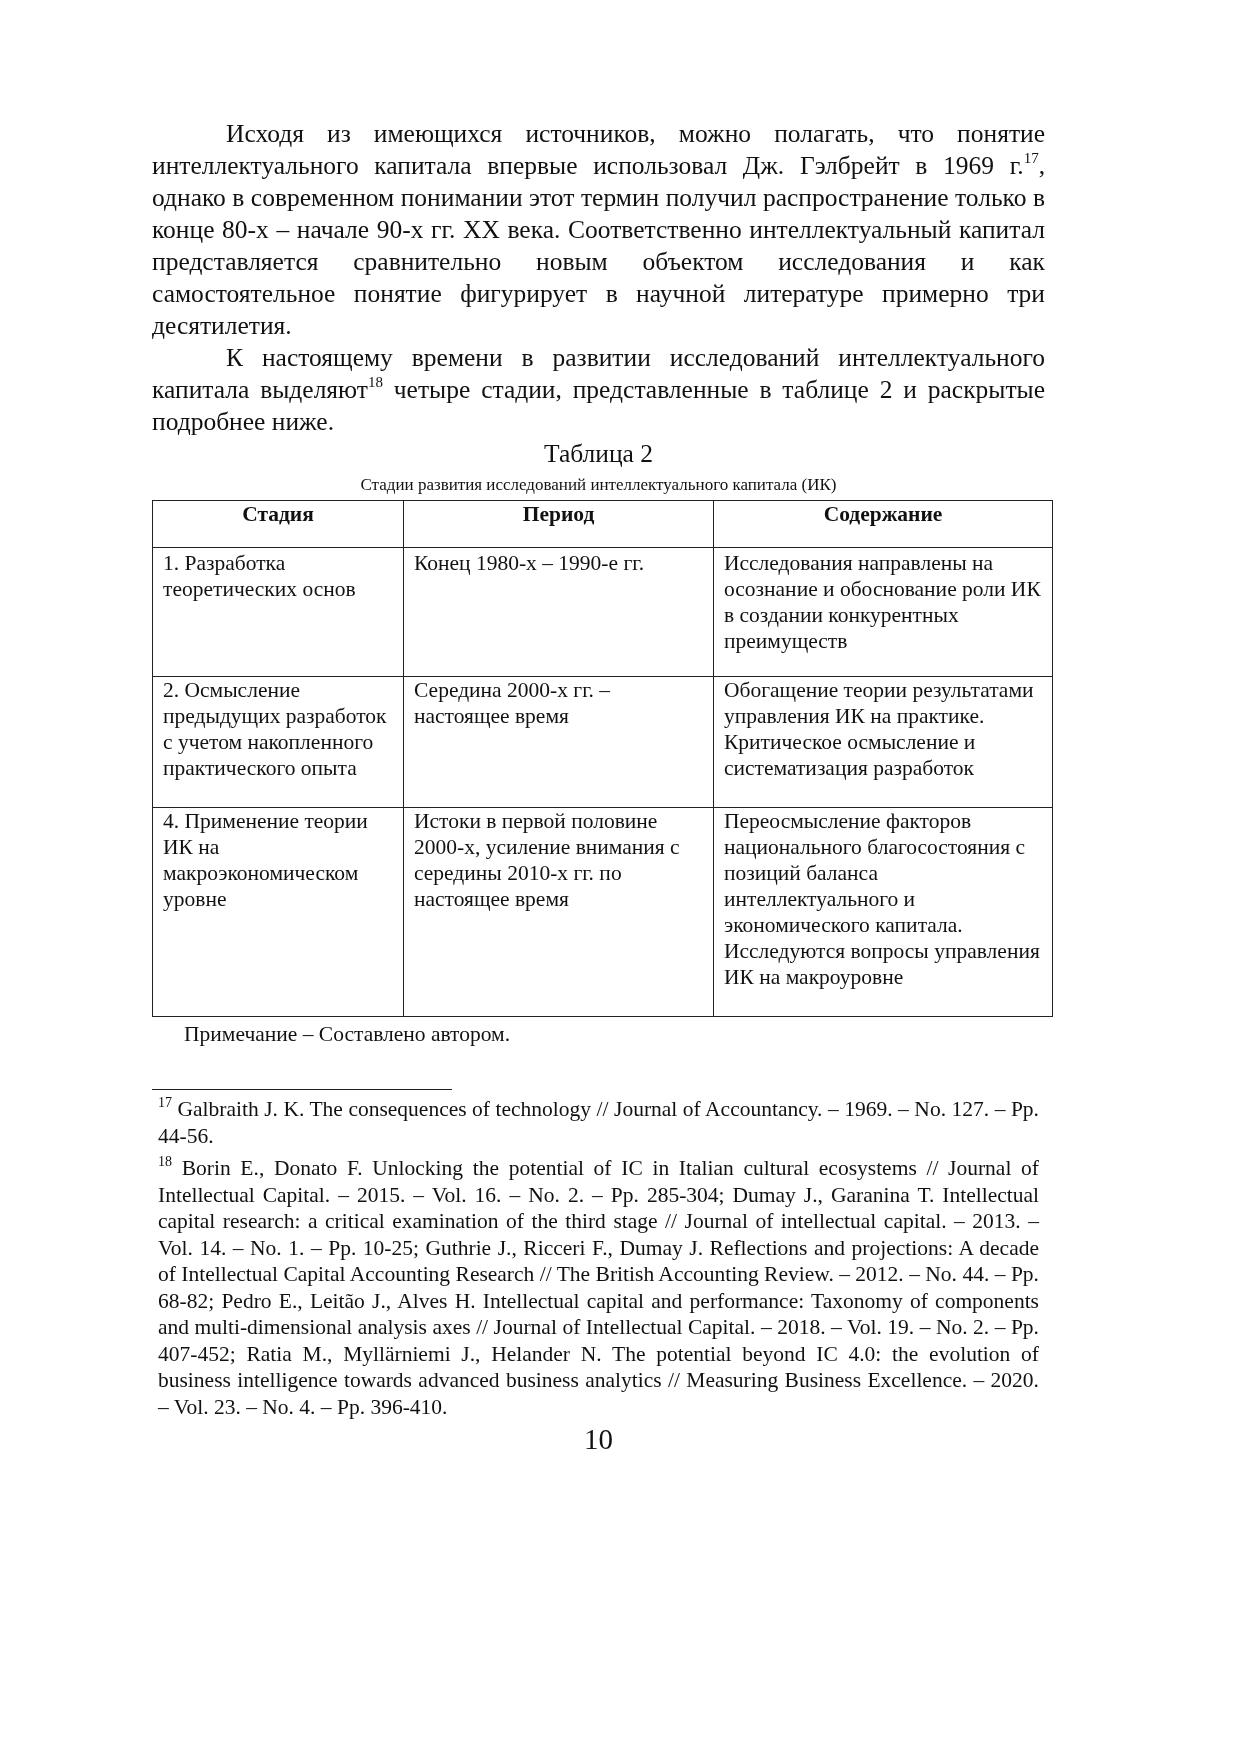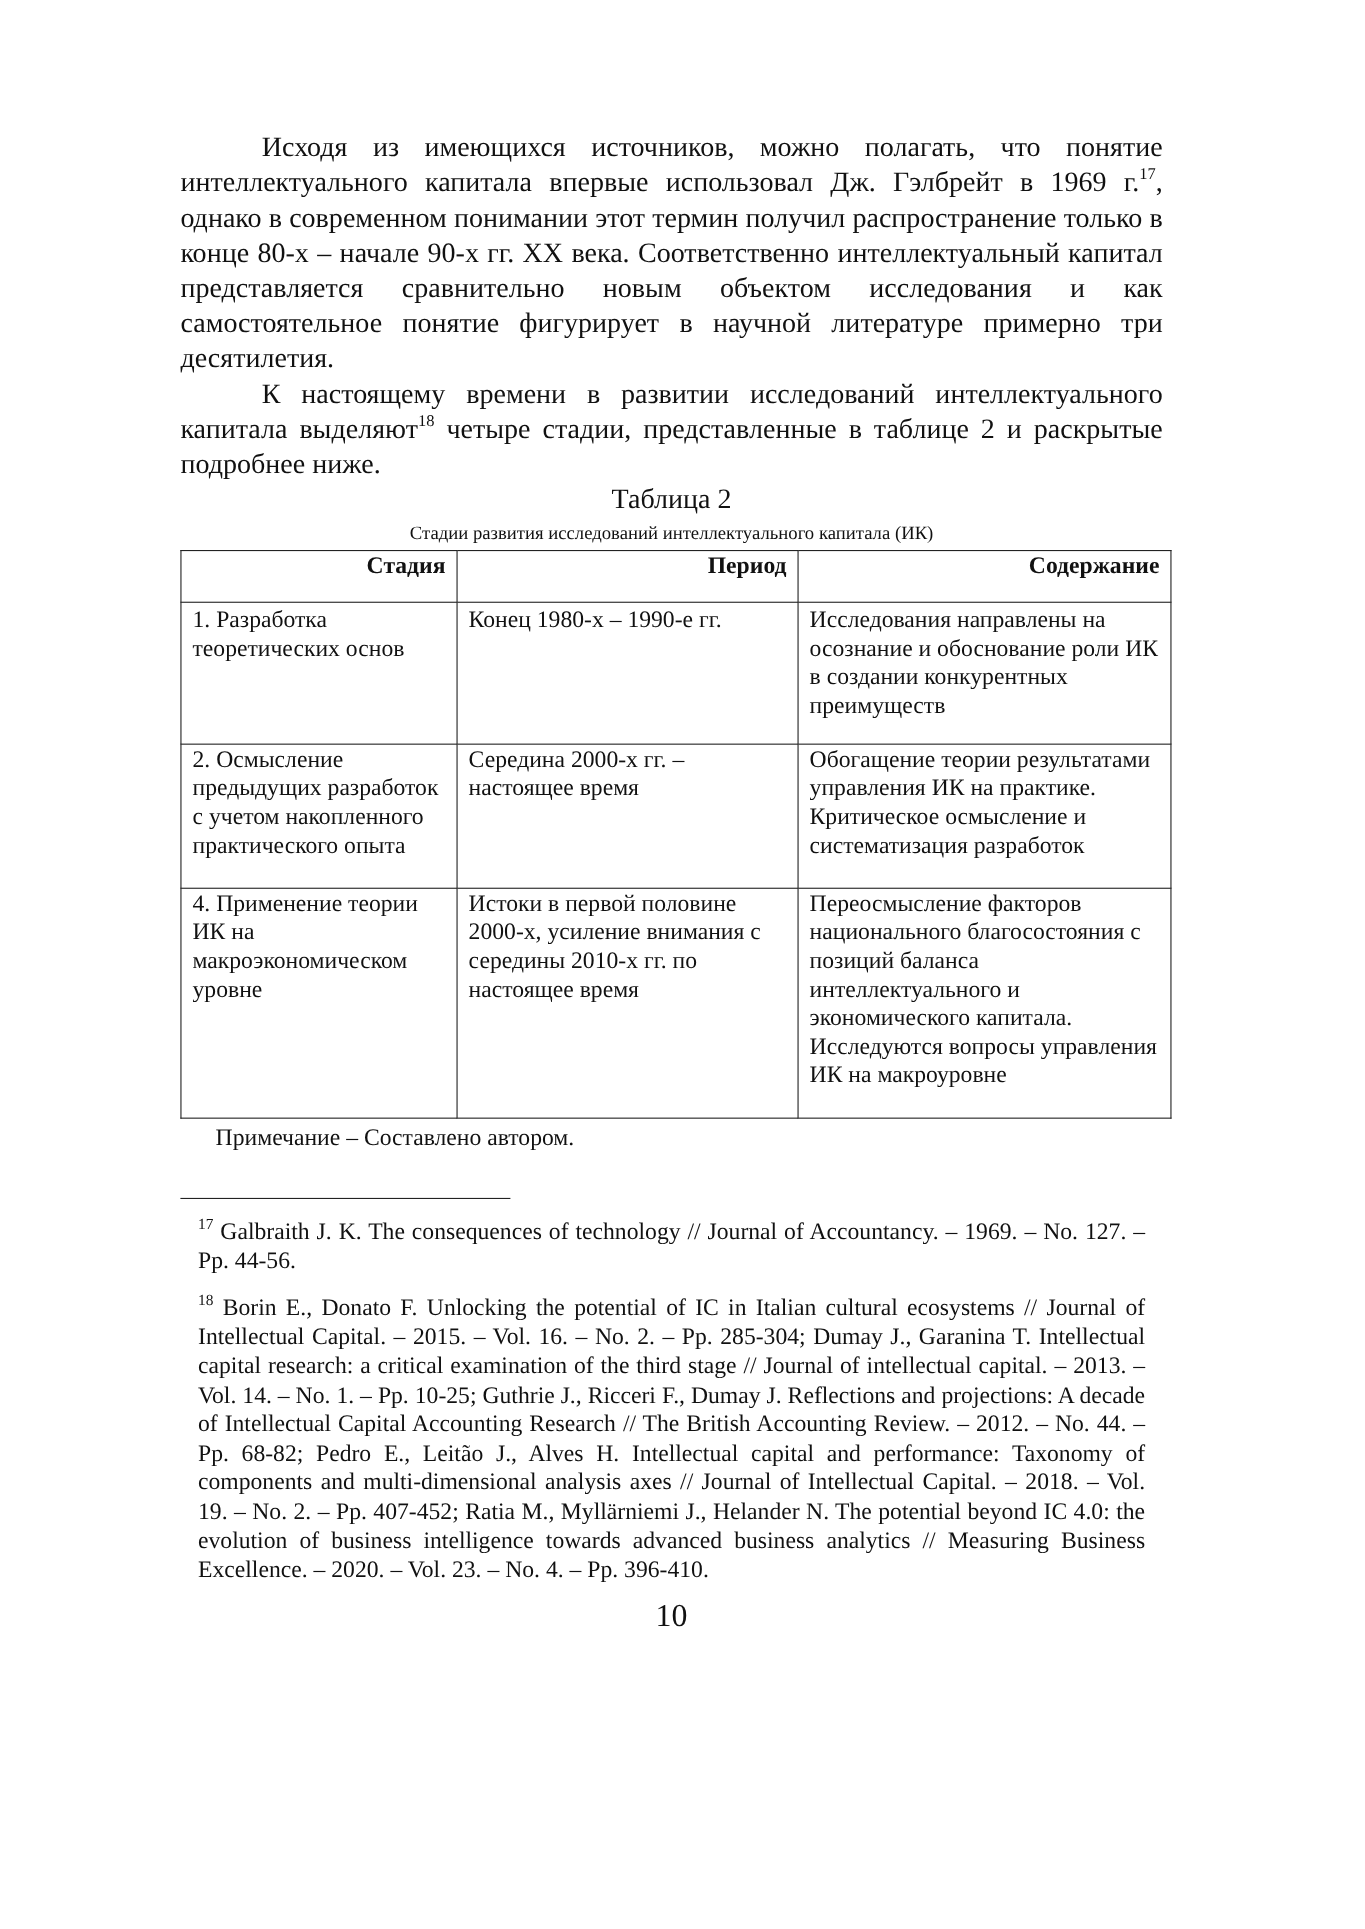--- a/index.html
+++ b/index.html
@@ -1,35 +1,35 @@
 <!DOCTYPE html>
 <html><head>
 <meta charset="utf-8">
 <style>
   html, body { margin: 0; padding: 0; background: #ffffff; }
   body { width: 1241px; height: 1754px; position: relative; overflow: hidden;
          font-family: "Liberation Serif", "DejaVu Serif", serif; color: #111111; }
-  .page { position: absolute; left: 164px; top: 118px; width: 893px; }
+  .page { position: absolute; left: 152px; top: 118px; width: 893px; }
   .para { font-size: 25.5px; line-height: 32px; text-align: justify; margin: 0; }
   .indent { text-indent: 74px; }
   sup { font-size: 15px; line-height: 0; position: relative; top: -2px; vertical-align: super; }
   .table-num { text-align: center; font-size: 25.5px; line-height: 32px; margin-top: 0; }
   .table-title { text-align: center; font-size: 17px; line-height: 30px; }
   table { border-collapse: collapse; width: 900px; margin-left: 0; table-layout: fixed; }
   td, th { border: 1.5px solid #222; vertical-align: top; font-size: 21.5px; line-height: 26px;
            padding: 0 10px; text-align: left; font-weight: normal; }
-  th { text-align: right; font-weight: bold; height: 46px; padding-top: 0; }
+  th { text-align: center; font-weight: bold; height: 46px; padding-top: 0; }
   col.c1 { width: 251px; } col.c2 { width: 310px; } col.c3 { width: 339px; }
   tr.r1 td { height: 126px; padding-top: 2px; }
   tr.r2 td { height: 156px; padding-top: 2px; }
   tr.r3 td { height: 130px; padding-top: 0; }
   tr.r4 td { height: 208px; padding-top: 0; }
   .note { font-size: 21.5px; line-height: 30px; margin-top: 2px; margin-left: 32px; }
   .fn-rule { width: 300px; border-top: 1.5px solid #222; margin-top: 40px; margin-bottom: 6px; }
-  .fn { font-size: 21.5px; line-height: 26.5px; text-align: justify; margin: 16px; }
+  .fn { font-size: 21.5px; line-height: 26.5px; text-align: justify; margin: 6px; }
   .fn sup { font-size: 14px; top: -1px; }
   .page-number { text-align: center; font-size: 29px; line-height: 26px; margin-top: 0; }
 </style>
 </head>
 <body>
 
 <div class="page">
 
   <p class="para indent"><span>Исходя из имеющихся источников, можно полагать, что понятие интеллектуального капитала впервые использовал Дж. Гэлбрейт в 1969 г.</span><sup>17</sup><span>, однако в современном понимании этот термин получил распространение только в конце 80-х – начале 90-х гг. XX века. Соответственно интеллектуальный капитал представляется сравнительно новым объектом исследования и как самостоятельное понятие фигурирует в научной литературе примерно три десятилетия.</span></p>
 

